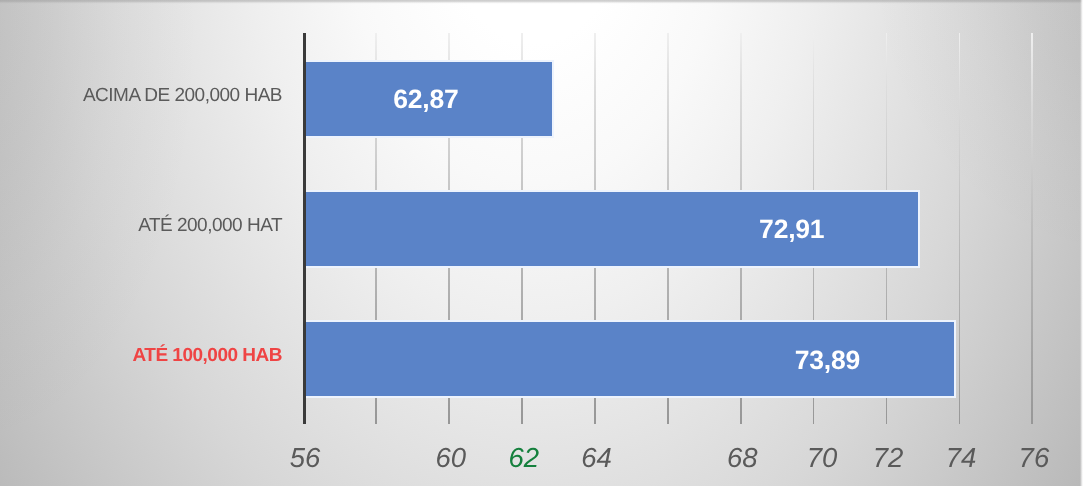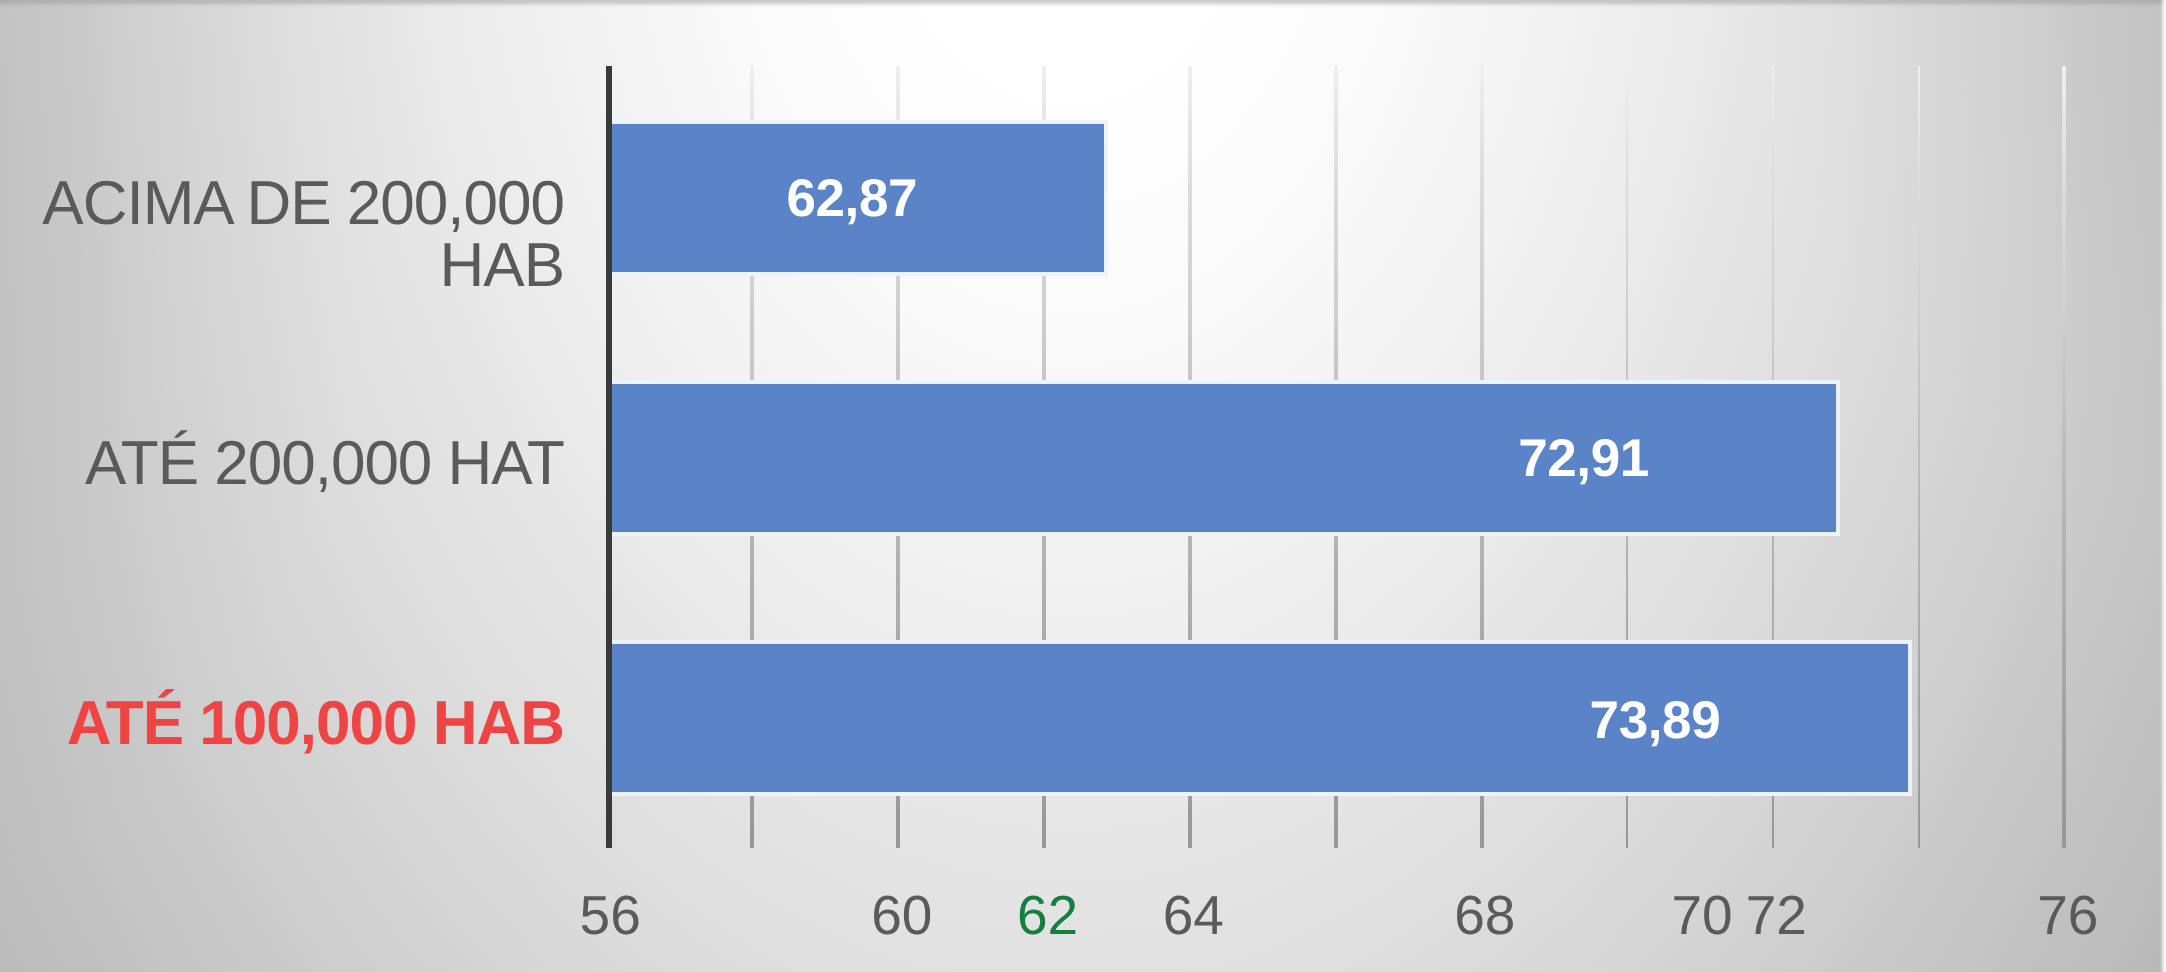--- a/index.html
+++ b/index.html
@@ -36,24 +36,24 @@
 
   .axis{position:absolute;top:33px;left:302.5px;width:3px;height:390.6px;background:#3a3a3a;}
 
   .bar{position:absolute;box-sizing:content-box;border:2.6px solid #edf3fd;background:#5a83c8;}
 
   .blabel{position:absolute;width:145px;text-align:left;color:#ffffff;
      font-weight:bold;font-size:26.5px;line-height:1;letter-spacing:-0.2px;
      transform:translateZ(0);}
 
   .cat{position:absolute;left:0;width:282px;text-align:right;color:#5a5a5a;
-     font-size:31px;line-height:1;letter-spacing:-0.5px;transform:translateZ(0);}
+     font-size:19px;line-height:1;letter-spacing:-0.5px;transform:translateZ(0);}
 
   .tick{position:absolute;width:80px;top:444px;text-align:center;color:#5a5a5a;
-     font-size:27.5px;line-height:1;transform:translateZ(0);}
+     font-size:27.5px;line-height:1;transform:translateZ(0);font-style:italic;}
 </style>
 </head>
 <body>
 
 <div id="chart">
   <div class="bg-base"></div>
   <div class="top-edge"></div>
 
   <div class="gridlines" id="gridlines">
     <div class="gl" style="left: 302.6px;"></div>
@@ -86,19 +86,20 @@
     <div class="cat" style="top: 346.2px; color: #ef4444; font-weight: bold;">ATÉ 100,000 HAB</div>
   </div>
 
   <div class="ticks" id="ticks">
     <div class="tick" style="left: 265.1px; color: rgb(90, 90, 90);">56</div>
     <div class="tick" style="left: 410.86px; color: rgb(90, 90, 90);">60</div>
     <div class="tick" style="left: 483.74px; color: #15803d;">62</div>
     <div class="tick" style="left: 556.62px; color: rgb(90, 90, 90);">64</div>
     <div class="tick" style="left: 625px; color: rgb(90, 90, 90); margin-top: 44px;">66</div>
     <div class="tick" style="left: 702.38px; color: rgb(90, 90, 90);">68</div>
-    <div class="tick" style="left: 811px; color: rgb(90, 90, 90);">70</div>
+    <div class="tick" style="left: 782px; color: rgb(90, 90, 90);">70</div>
     <div class="tick" style="left: 848.14px; color: rgb(90, 90, 90);">72</div>
+    <div class="tick" style="left: 921.02px; color: rgb(90, 90, 90);">74</div>
     <div class="tick" style="left: 993.9px; color: rgb(90, 90, 90);">76</div>
   </div>
 
   <div class="right-edge"></div>
 </div>
 
 </body></html>

